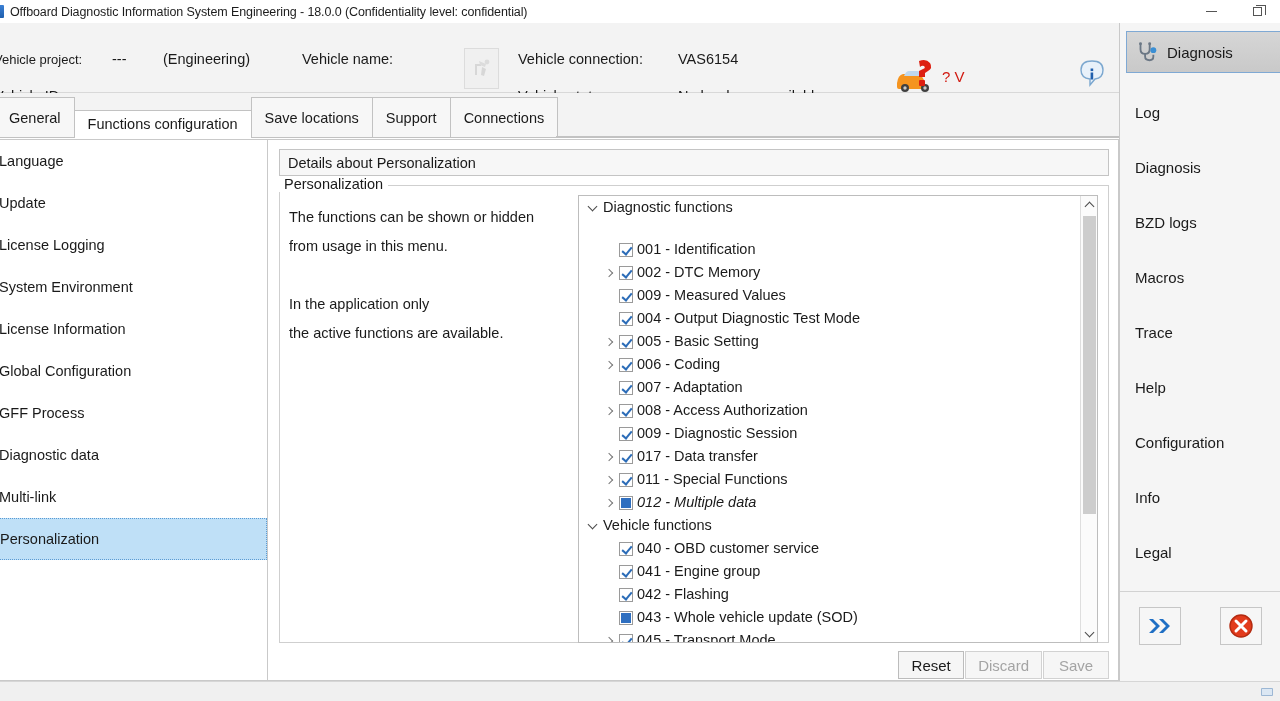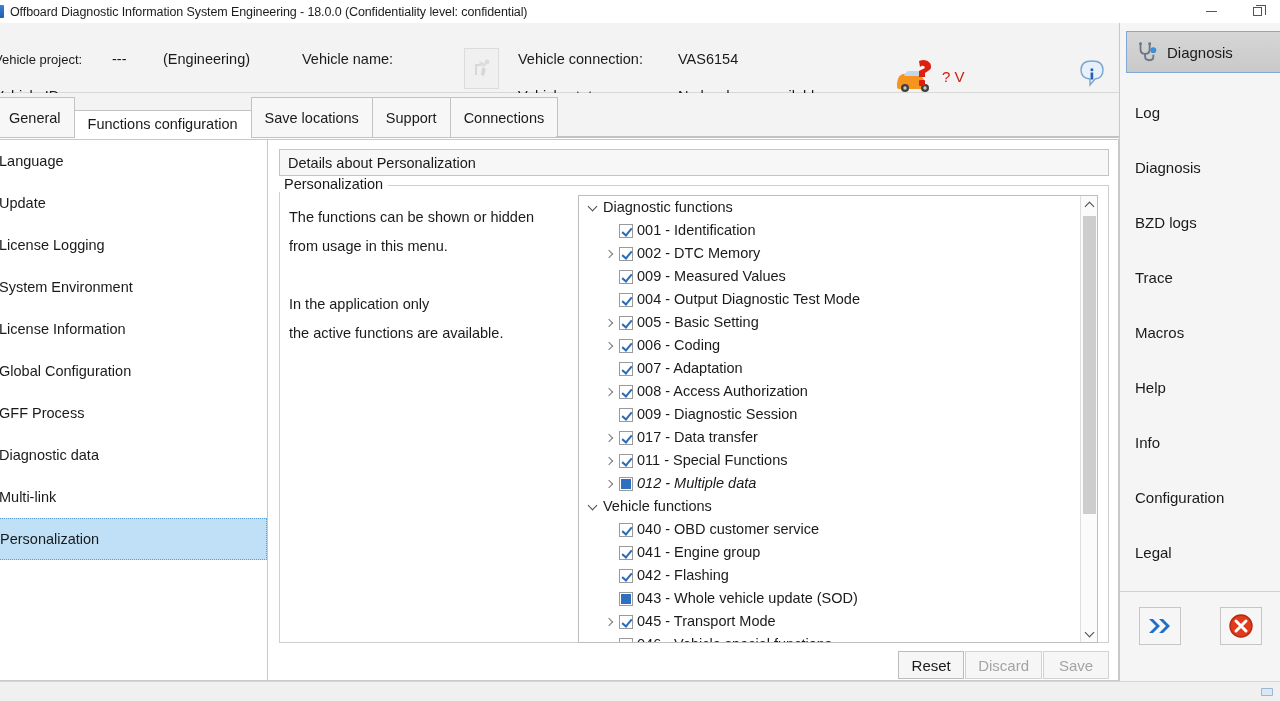--- a/index.html
+++ b/index.html
@@ -412,21 +412,21 @@
       <p>In the application only</p>
       <p>the active functions are available.</p>
     </div>
 
     <div class="tree-wrap">
       <div class="tree" id="tree-body">
           <div class="tree-row group" style="padding-left: 4px;">
             <span class="tw expand-down"></span>
             <span class="tree-label">Diagnostic functions</span>
           </div>
-          <div class="tree-row" style="padding-left: 22px;">
+          <div class="tree-row" style="padding-left: 22px; margin-top: 19px;">
             <span class="tw"></span>
             <span class="cb checked"></span>
             <span class="tree-label">001 - Identification</span>
           </div>
           <div class="tree-row" style="padding-left: 22px;">
             <span class="tw expand-right"></span>
             <span class="cb checked"></span>
             <span class="tree-label">002 - DTC Memory</span>
           </div>
           <div class="tree-row" style="padding-left: 22px;">
@@ -547,33 +547,33 @@
         <div class="rb-item">
           <span>Log</span>
         </div>
         <div class="rb-item">
           <span>Diagnosis</span>
         </div>
         <div class="rb-item">
           <span>BZD logs</span>
         </div>
         <div class="rb-item">
+          <span>Macros</span>
+        </div>
+        <div class="rb-item">
           <span>Trace</span>
         </div>
         <div class="rb-item">
-          <span>Macros</span>
-        </div>
-        <div class="rb-item">
           <span>Help</span>
         </div>
         <div class="rb-item">
+          <span>Configuration</span>
+        </div>
+        <div class="rb-item">
           <span>Info</span>
-        </div>
-        <div class="rb-item">
-          <span>Configuration</span>
         </div>
         <div class="rb-item">
           <span>Legal</span>
         </div>
       </div>
 
     <div class="rb-footer">
       <div class="rb-fbtn">
         <svg width="26" height="20" viewBox="0 0 26 20">
           <path d="M2 3 l7 7 l-7 7 l4 0 l7 -7 l-7 -7 z" fill="#1f6fc4"></path>

